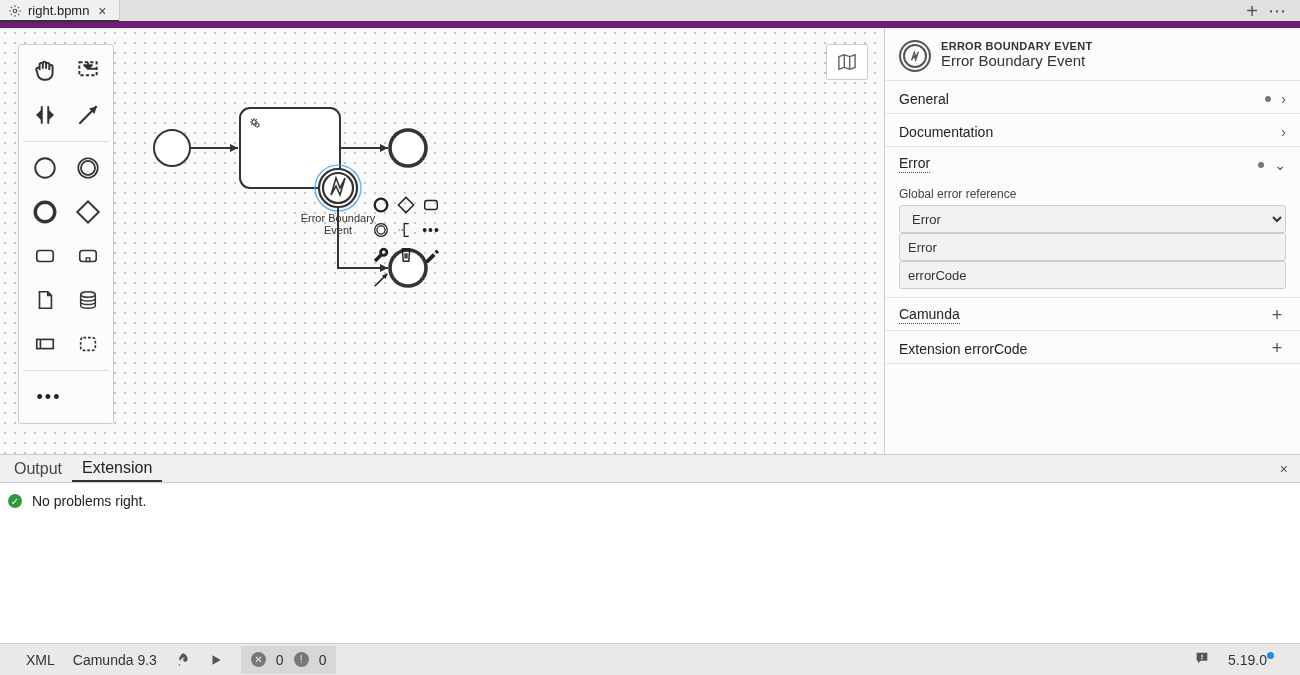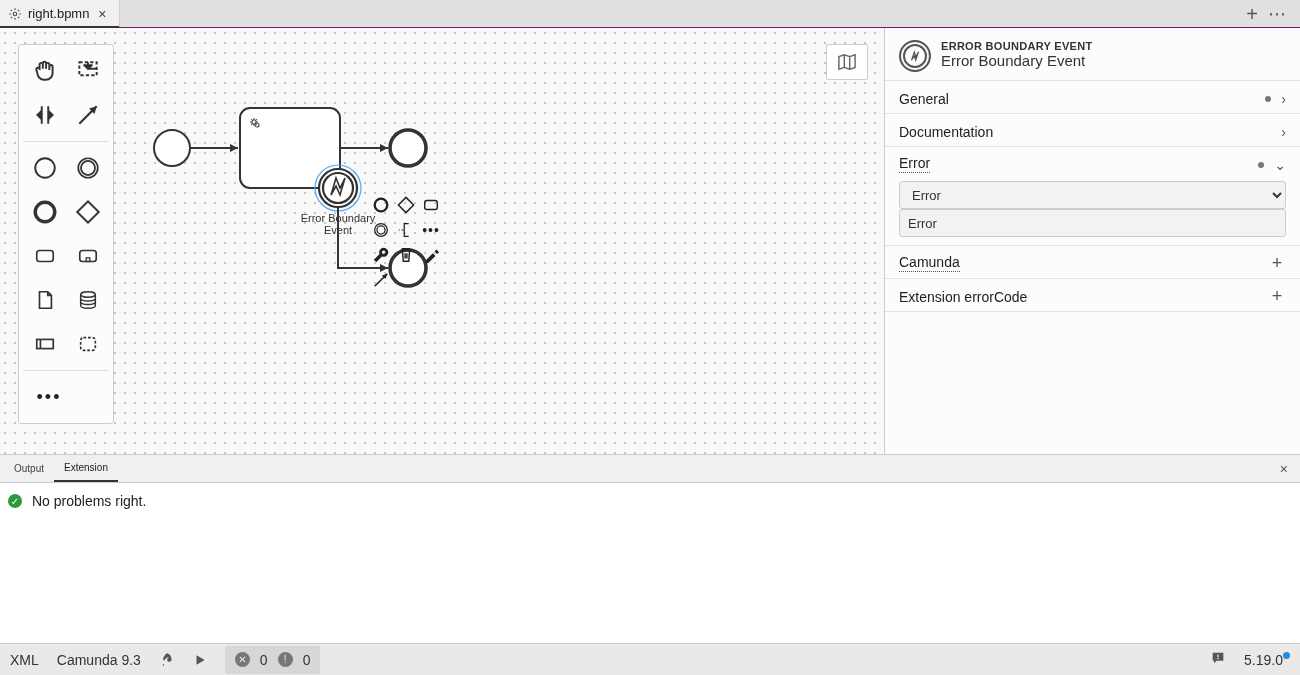--- a/index.html
+++ b/index.html
@@ -11,21 +11,21 @@
     width: 1300px;
     height: 675px;
     overflow: hidden;
     display: flex;
     flex-direction: column;
   }
   
   .tabbar {
     height: 28px;
     background: #e0e0e0;
-    border-bottom: 1px solid #701a75;
+    border-bottom: 7px solid #701a75;
     display: flex;
     align-items: stretch;
     justify-content: space-between;
   }
   .tabbar-left { display: flex; }
   .tab {
     display: flex;
     align-items: center;
     padding: 0 10px 0 8px;
     background: #f0f0f0;
@@ -184,21 +184,21 @@
     height: 28px;
     background: #f0f0f0;
     border-bottom: 1px solid #ccc;
     display: flex; align-items: stretch;
     padding-left: 4px;
     justify-content: space-between;
   }
   .bottom-tabs-left { display: flex; }
   .btab {
     display: flex; align-items: center;
-    padding: 0 10px; font-size: 10px; color: #444;
+    padding: 0 10px; font-size: 16px; color: #444;
     border-right: none;
     cursor: pointer;
   }
   .btab.active {
     border-bottom: 2px solid #333;
     font-weight: 500;
     color: #222;
   }
   .btab-close { padding: 0 12px; display:flex; align-items:center; font-size:14px; color:#555; cursor:pointer; }
 
@@ -215,21 +215,21 @@
     display: inline-flex; align-items: center; justify-content: center;
     color: #fff; font-size: 10px;
   }
 
   
   .statusbar {
     height: 32px;
     background: #eae9e8;
     border-top: 1px solid #ccc;
     display: flex; align-items: center; justify-content: space-between;
-    padding: 0 10px;
+    padding: 0 26px;
     font-size: 14px;
     color: #333;
   }
   .status-left { display: flex; align-items: center; gap: 18px; }
   .status-left .sb-item { display: inline-flex; align-items: center; gap: 6px; cursor: pointer; }
   .sb-dark {
     background: #d8d7d6;
     padding: 6px 10px;
     border-radius: 0;
     display: inline-flex; gap: 10px; align-items: center;
@@ -495,24 +495,26 @@
 
     <div class="section">
       <div class="section-header">
         <span class="underline-dotted">Error</span>
         <span class="sh-right">
             <span class="dot"></span>
             <span class="chev">⌄</span>
           </span>
       </div>
       <div class="section-body">
+        <label class="field-label">Global error reference</label>
         <select class="field-select">
           <option>Error</option>
         </select>
         <input class="field-input" value="Error" style="">
+        <input class="field-input" value="errorCode" style="">
       </div>
     </div>
 
     <div class="section">
       <div class="section-header">
         <span class="underline-dotted">Camunda</span>
         <span class="sh-right">
             <span class="plus">+</span>
           </span>
       </div>

